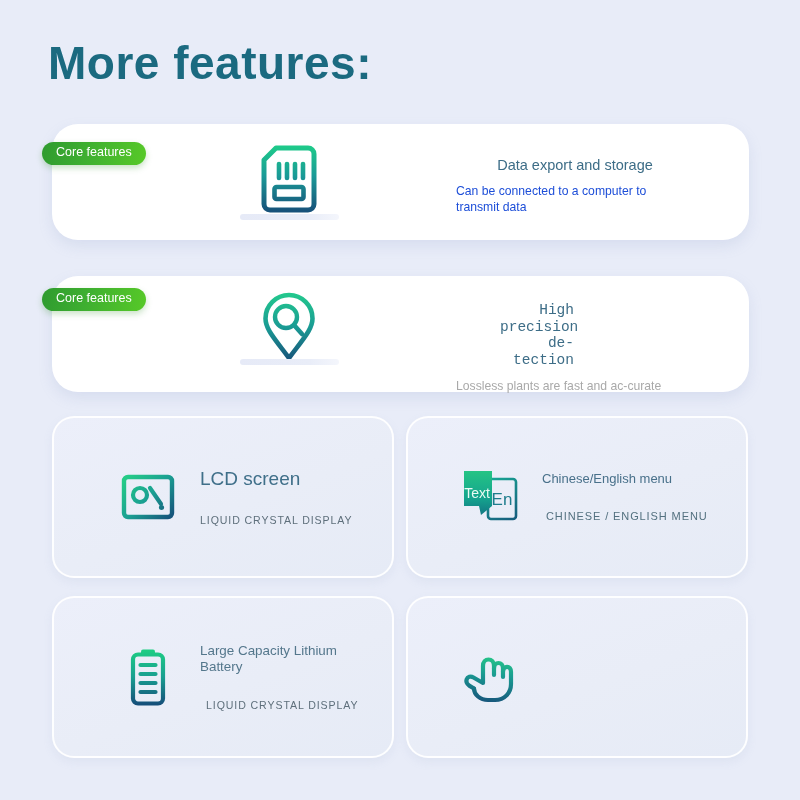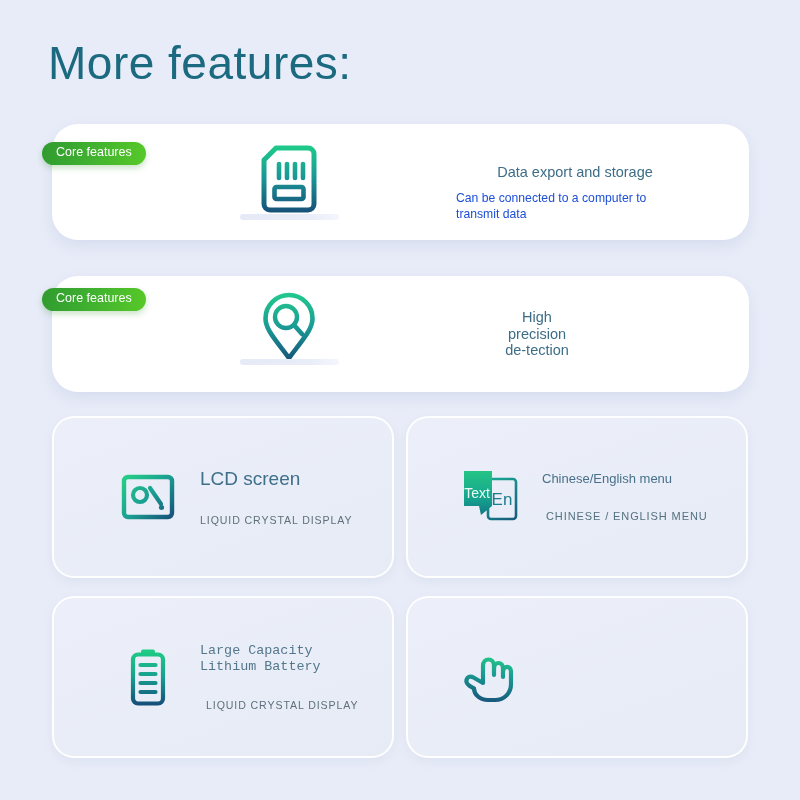--- a/index.html
+++ b/index.html
@@ -15,21 +15,21 @@
     overflow: hidden;
     position: relative;
   }
 
   
   .page-title {
     position: absolute;
     left: 48px;
     top: 38px;
     font-size: 46px;
-    font-weight: 400;
+    font-weight: 700;
     letter-spacing: 0.5px;
     color: #1b6a80;
     line-height: 1.1;
   }
 
   
   .feature-card {
     position: absolute;
     left: 52px;
     width: 697px;
@@ -77,37 +77,37 @@
     border-radius: 3px;
     background: linear-gradient(90deg, #e6eaf7 0%, #e9edf8 70%, #f4f6fc 100%);
   }
   .feature-card.c2 .icon-underbar { bottom: 27px; }
 
   .feat-text {
     position: absolute;
     left: 404px;
     top: 34px;
     width: 230px;
-    margin-top: 7px;
   }
   .feature-card.c2 .feat-text { top: 26px; }
 
   .feat-title {
     font-size: 14.5px;
     color: #3d6d87;
     line-height: 1.1;
     text-align: center;
     margin-bottom: 10px;
   }
   .feature-card.c1 .feat-title { padding-left: 8px; }
   .feature-card.c2 .feat-title {
-    text-align: center;
+    text-align: right;
     padding-left: 44px;
     line-height: 1.15;
     width: 118px;
+    font-family: Liberation Mono, monospace;
   }
   .feat-desc {
     font-size: 12.2px;
     color: #7b7b7b;
     line-height: 1.3;
   }
   .feature-card.c1 .feat-desc { color: #1d4ed8; }
   .feature-card.c2 .feat-desc { color: #a9a9a9; }
 
   
@@ -154,21 +154,20 @@
     color: #5e6f7b;
     white-space: nowrap;
     margin-top: 24px;
   }
   .grid-card.g3 .grid-title {
     font-size: 13.4px;
     color: #54778c;
     width: 140px;
     line-height: 1.2;
     margin-bottom: 7px;
-    font-family: Liberation Mono, monospace;
   }
   .grid-card.g3 .grid-sub { padding-left: 6px; }
   .grid-card.g2 .grid-title { font-size: 13px; color: #48708a; margin-bottom: 8px; }
   .grid-card.g2 .grid-sub { font-size: 11px; color: #53707f; padding-left: 4px; }
   .grid-card.g4 .grid-title { font-size: 20px; }
   .grid-card.g4 .grid-sub { padding-left: 6px; }
 
   svg { display: block; overflow: visible; }
 </style>
 </head>
@@ -220,20 +219,21 @@
       </defs>
       <path d="M28 4 C15 4 4.5 14.5 4.5 27.5 C4.5 38 13 47 28 67 C43 47 51.5 38 51.5 27.5 C51.5 14.5 41 4 28 4 Z" stroke="url(#gradPin)" stroke-width="4.6" stroke-linejoin="round" fill="none"></path>
       <circle cx="25" cy="26" r="11" stroke="url(#gradPin)" stroke-width="4.4" fill="none"></circle>
       <line x1="33" y1="34" x2="41" y2="43" stroke="url(#gradPin)" stroke-width="4.6" stroke-linecap="round"></line>
     </svg>
   </div>
   <div class="icon-underbar"></div>
 
   <div class="feat-text">
     <div class="feat-title">High precision de-tection</div>
+    <div class="feat-desc">Lossless plants are fast and ac-curate</div>
   </div>
 </div>
 
 <div class="grid-card g1">
   <div class="grid-inner">
     <div class="grid-icon">
       <svg width="54" height="46" viewBox="0 0 54 46" fill="none">
         <defs>
           <linearGradient id="gradLcd" x1="6" y1="2" x2="48" y2="44" gradientUnits="userSpaceOnUse">
             <stop offset="0" stop-color="#25cc87"></stop>

